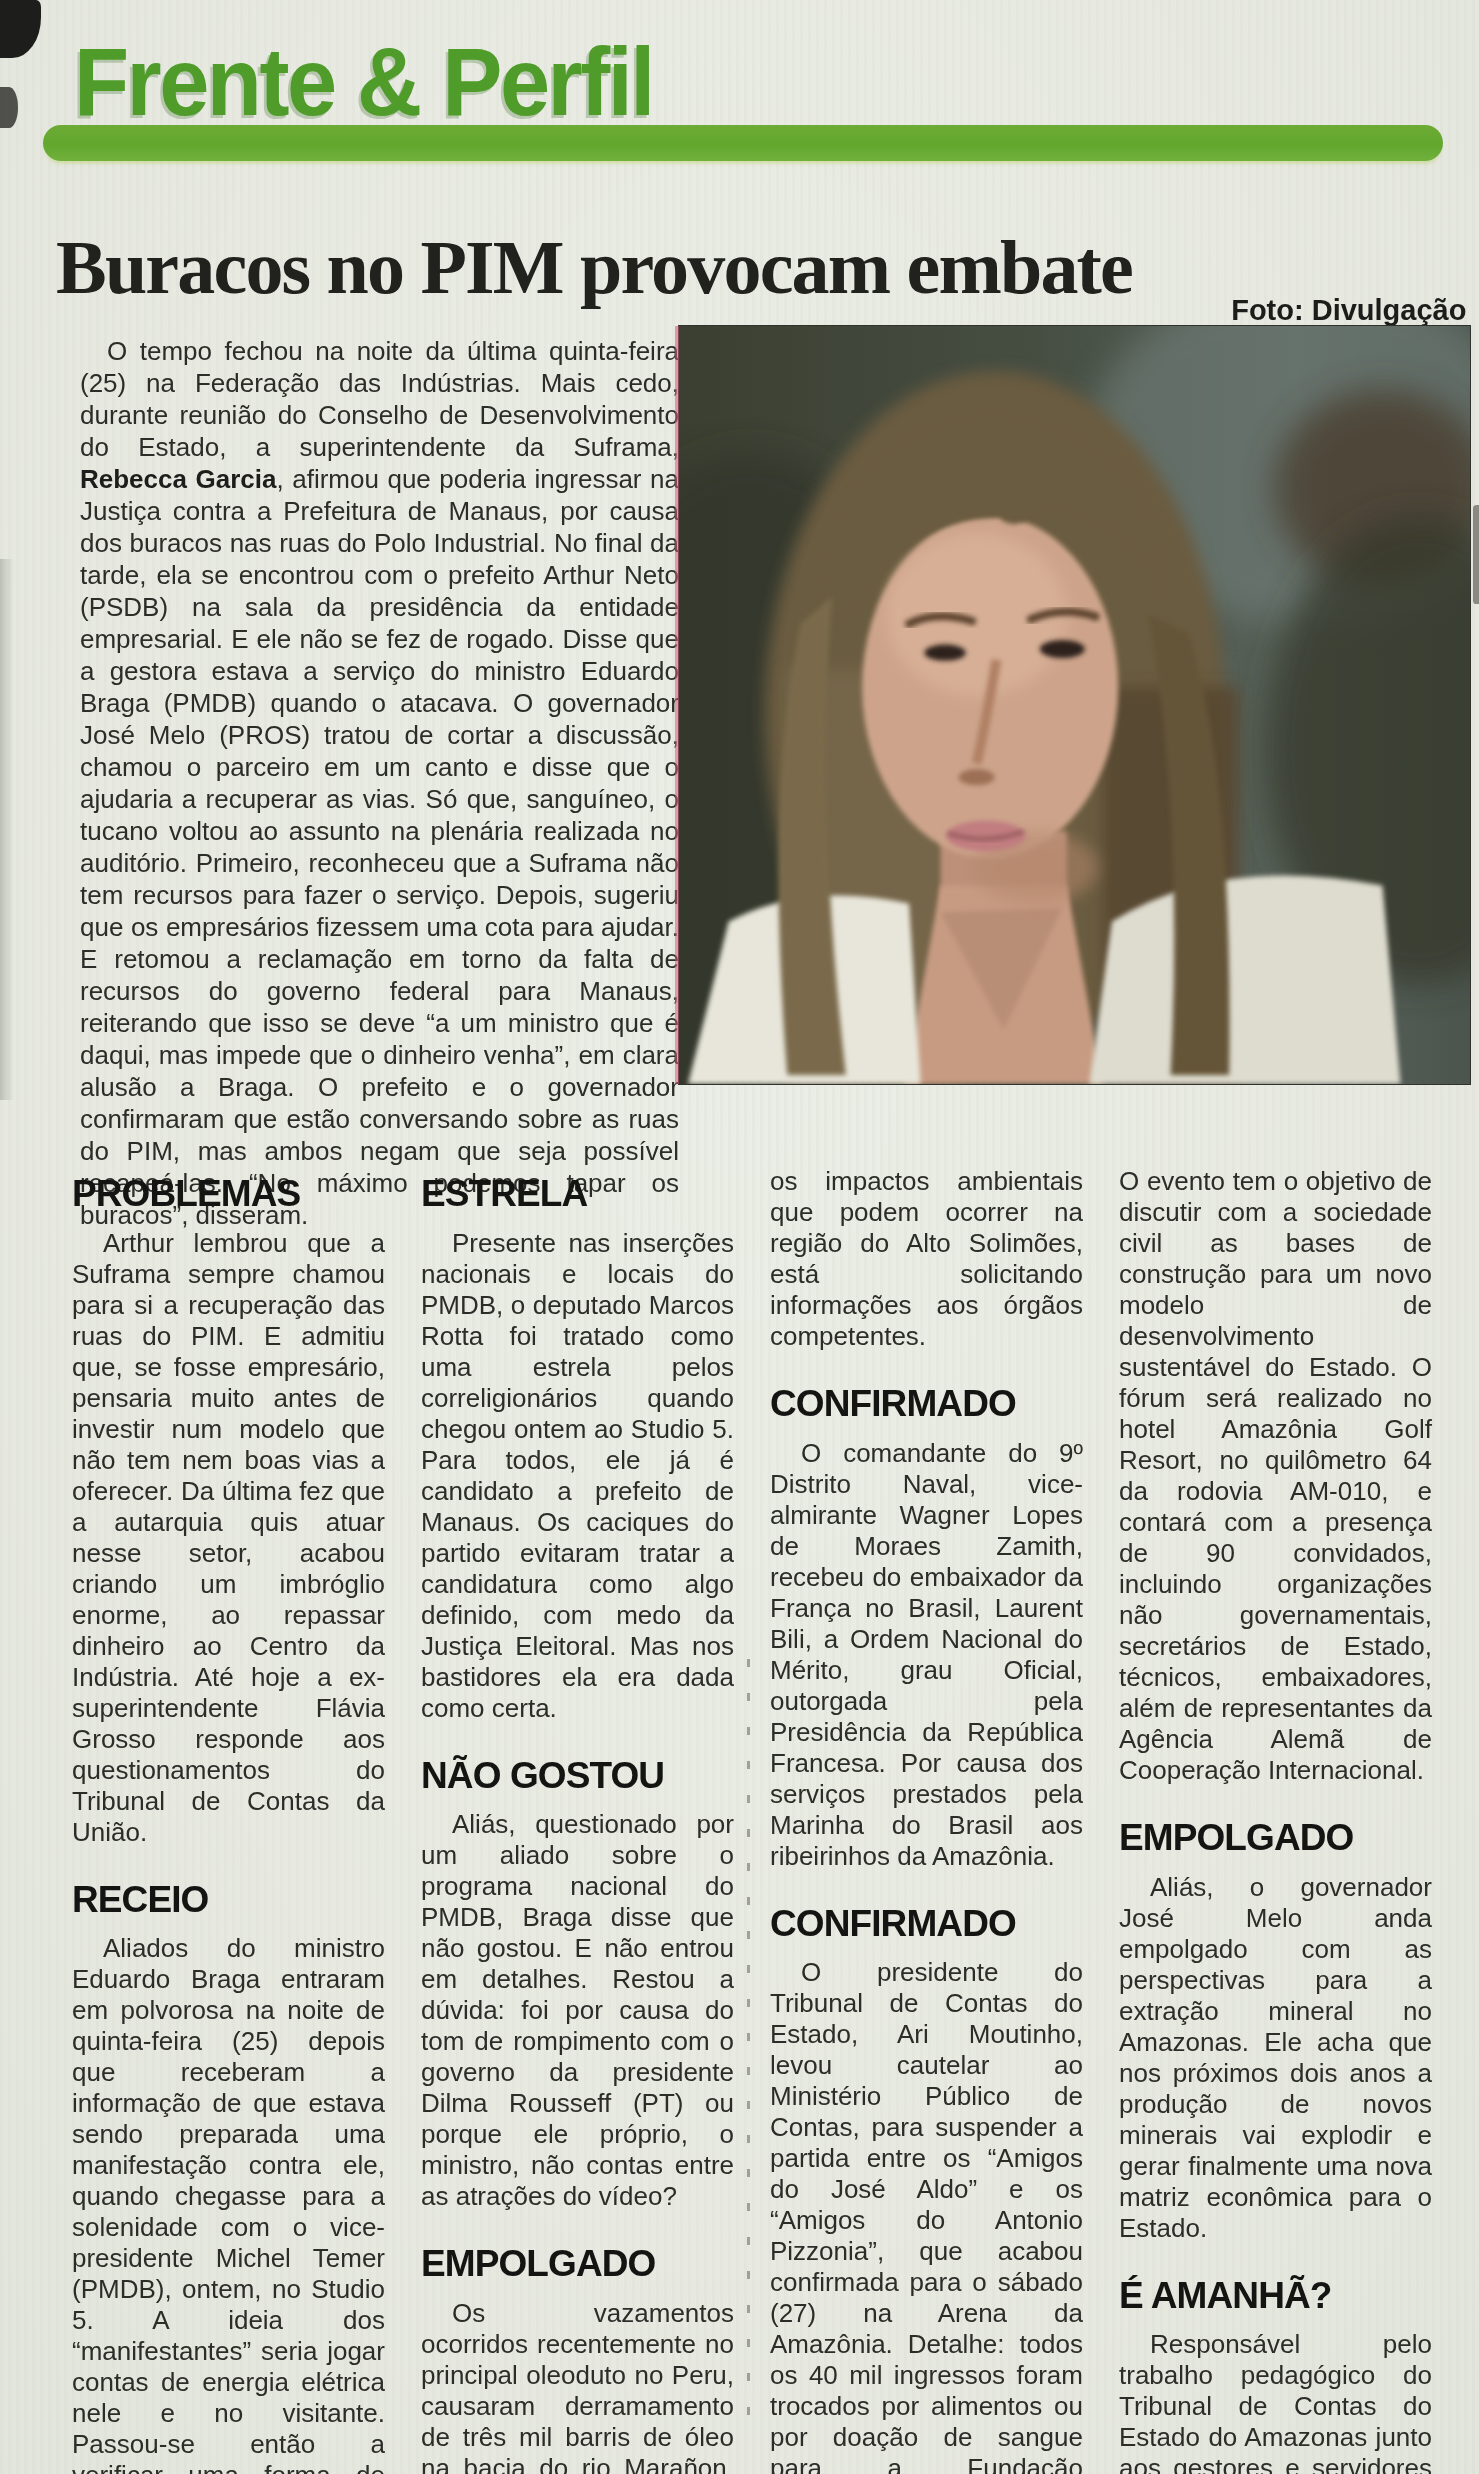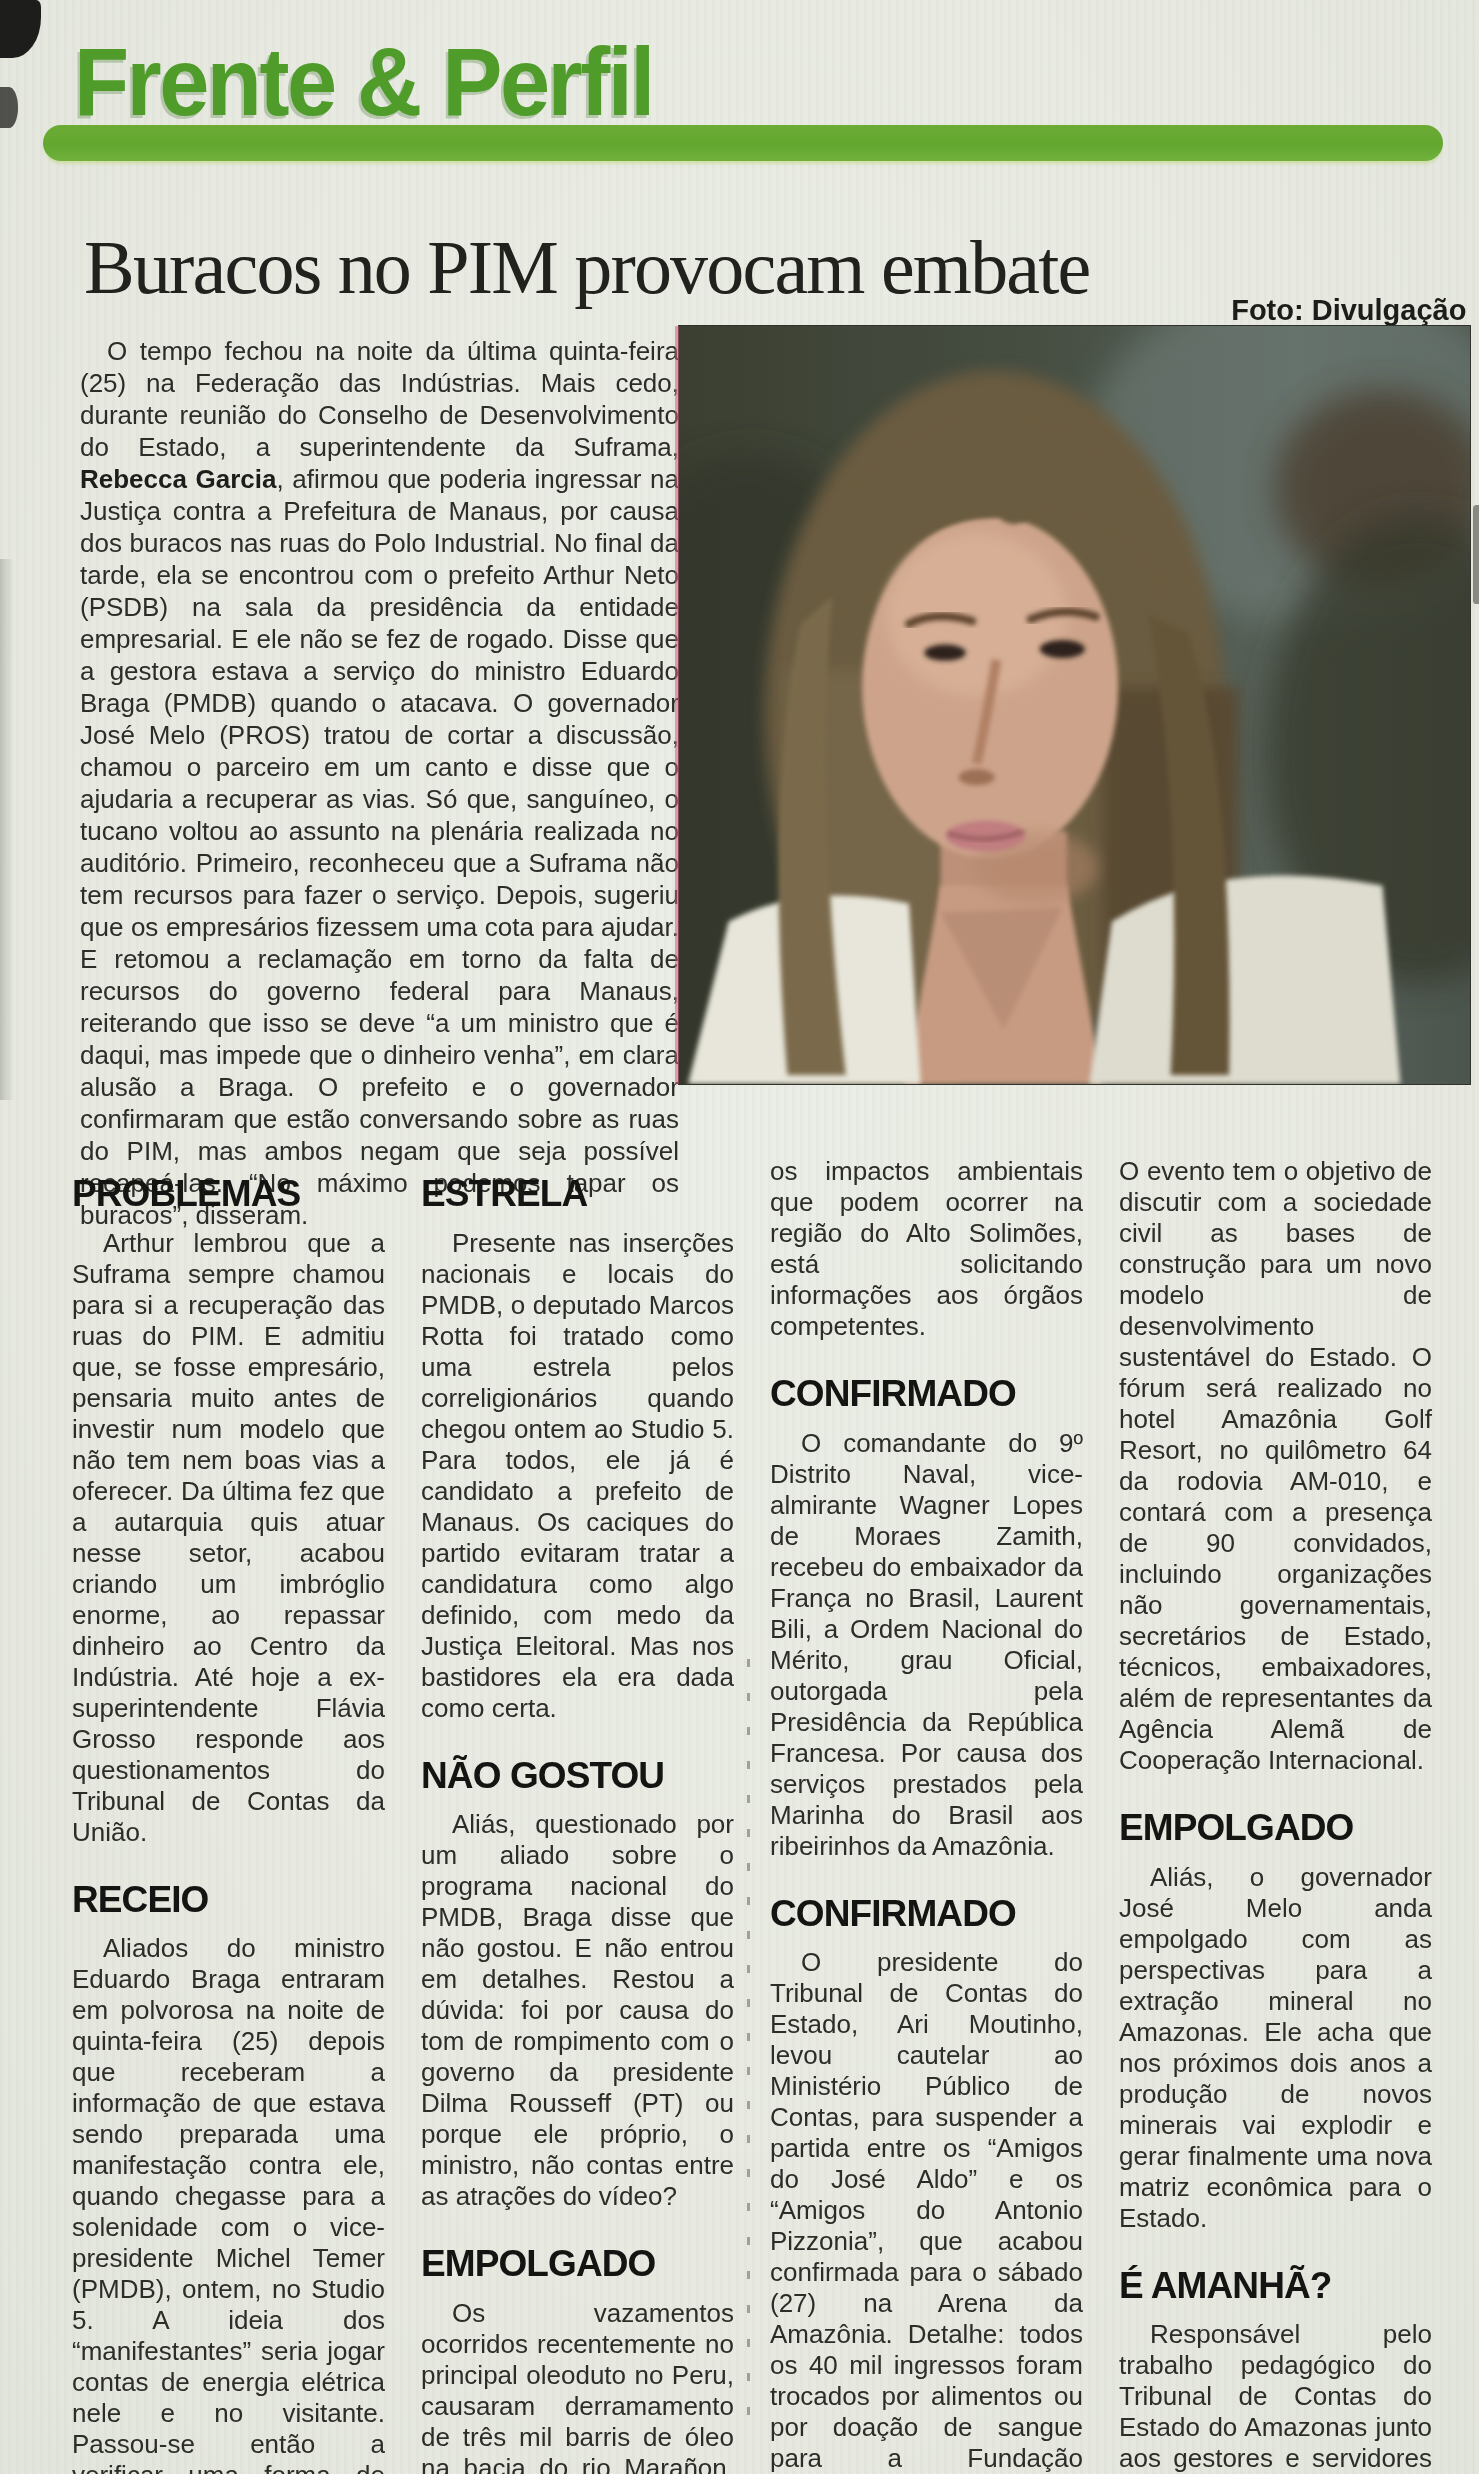--- a/index.html
+++ b/index.html
@@ -25,22 +25,22 @@
   
   .green-bar{position:absolute;left:43px;top:125px;width:1400px;height:36px;border-radius:20px;
     background:linear-gradient(180deg,#6cab35 0%, #63a72f 55%, #70b13c 100%);
     box-shadow:0 4.5px 3.6px -1.8px rgba(170,200,60,.35);}
   .section-title{
     position:absolute;left:74px;top:27px;z-index:2;
     font-size:96px;font-weight:bold;letter-spacing:-2.7px;
     color:#4f9c2b;text-shadow:-2.7px 2.7px 0 rgba(40,95,20,.25);
     transform:scaleX(.94);transform-origin:left top;white-space:nowrap;}
   .headline{
-    position:absolute;left:84px;top:173px;width:1263px;
-    font-family:"Liberation Serif", serif;font-weight:normal;
+    position:absolute;left:56px;top:173px;width:1263px;
+    font-family:"Liberation Serif", serif;font-weight:bold;
     font-size:76px;letter-spacing:-1.8px;color:#21211e;white-space:nowrap;}
   .photo-credit{position:absolute;right:12.6px;top:294px;font-size:29px;font-weight:bold;color:#1c1c1a;margin-left:19px;}
 
   
   .lead-text{
     position:absolute;left:80px;top:335px;width:599px;margin:0;
     font-size:26px;line-height:32px;text-align:justify;text-indent:27px;
     color:#2c2c28;}
   .lead-text b{color:#1d1d1b;}
 
@@ -52,21 +52,21 @@
 
   
   .cols{
     position:absolute;left:72px;top:1153px;width:1360px;
     display:grid;grid-template-columns:repeat(4,1fr);column-gap:36px;}
   .col-head{
     margin:31px 0 12.6px 0;font-size:37px;font-weight:bold;letter-spacing:-0.9px;
     color:#141412;white-space:nowrap;}
   .col-head.first{margin-top:20px;}
   .col-body{margin:0 0 5.4px 0;font-size:26px;line-height:31px;text-align:justify;text-indent:31px;}
-  .col-body.cont{text-indent:0;margin-top:3px;}
+  .col-body.cont{text-indent:0;margin-top:13px;}
 </style>
 </head>
 <body>
 
 <div class="page">
 
   <div class="blob-a"></div>
   <div class="blob-b"></div>
   <div class="edge-strip"></div>
   <div class="fold-line"></div>

